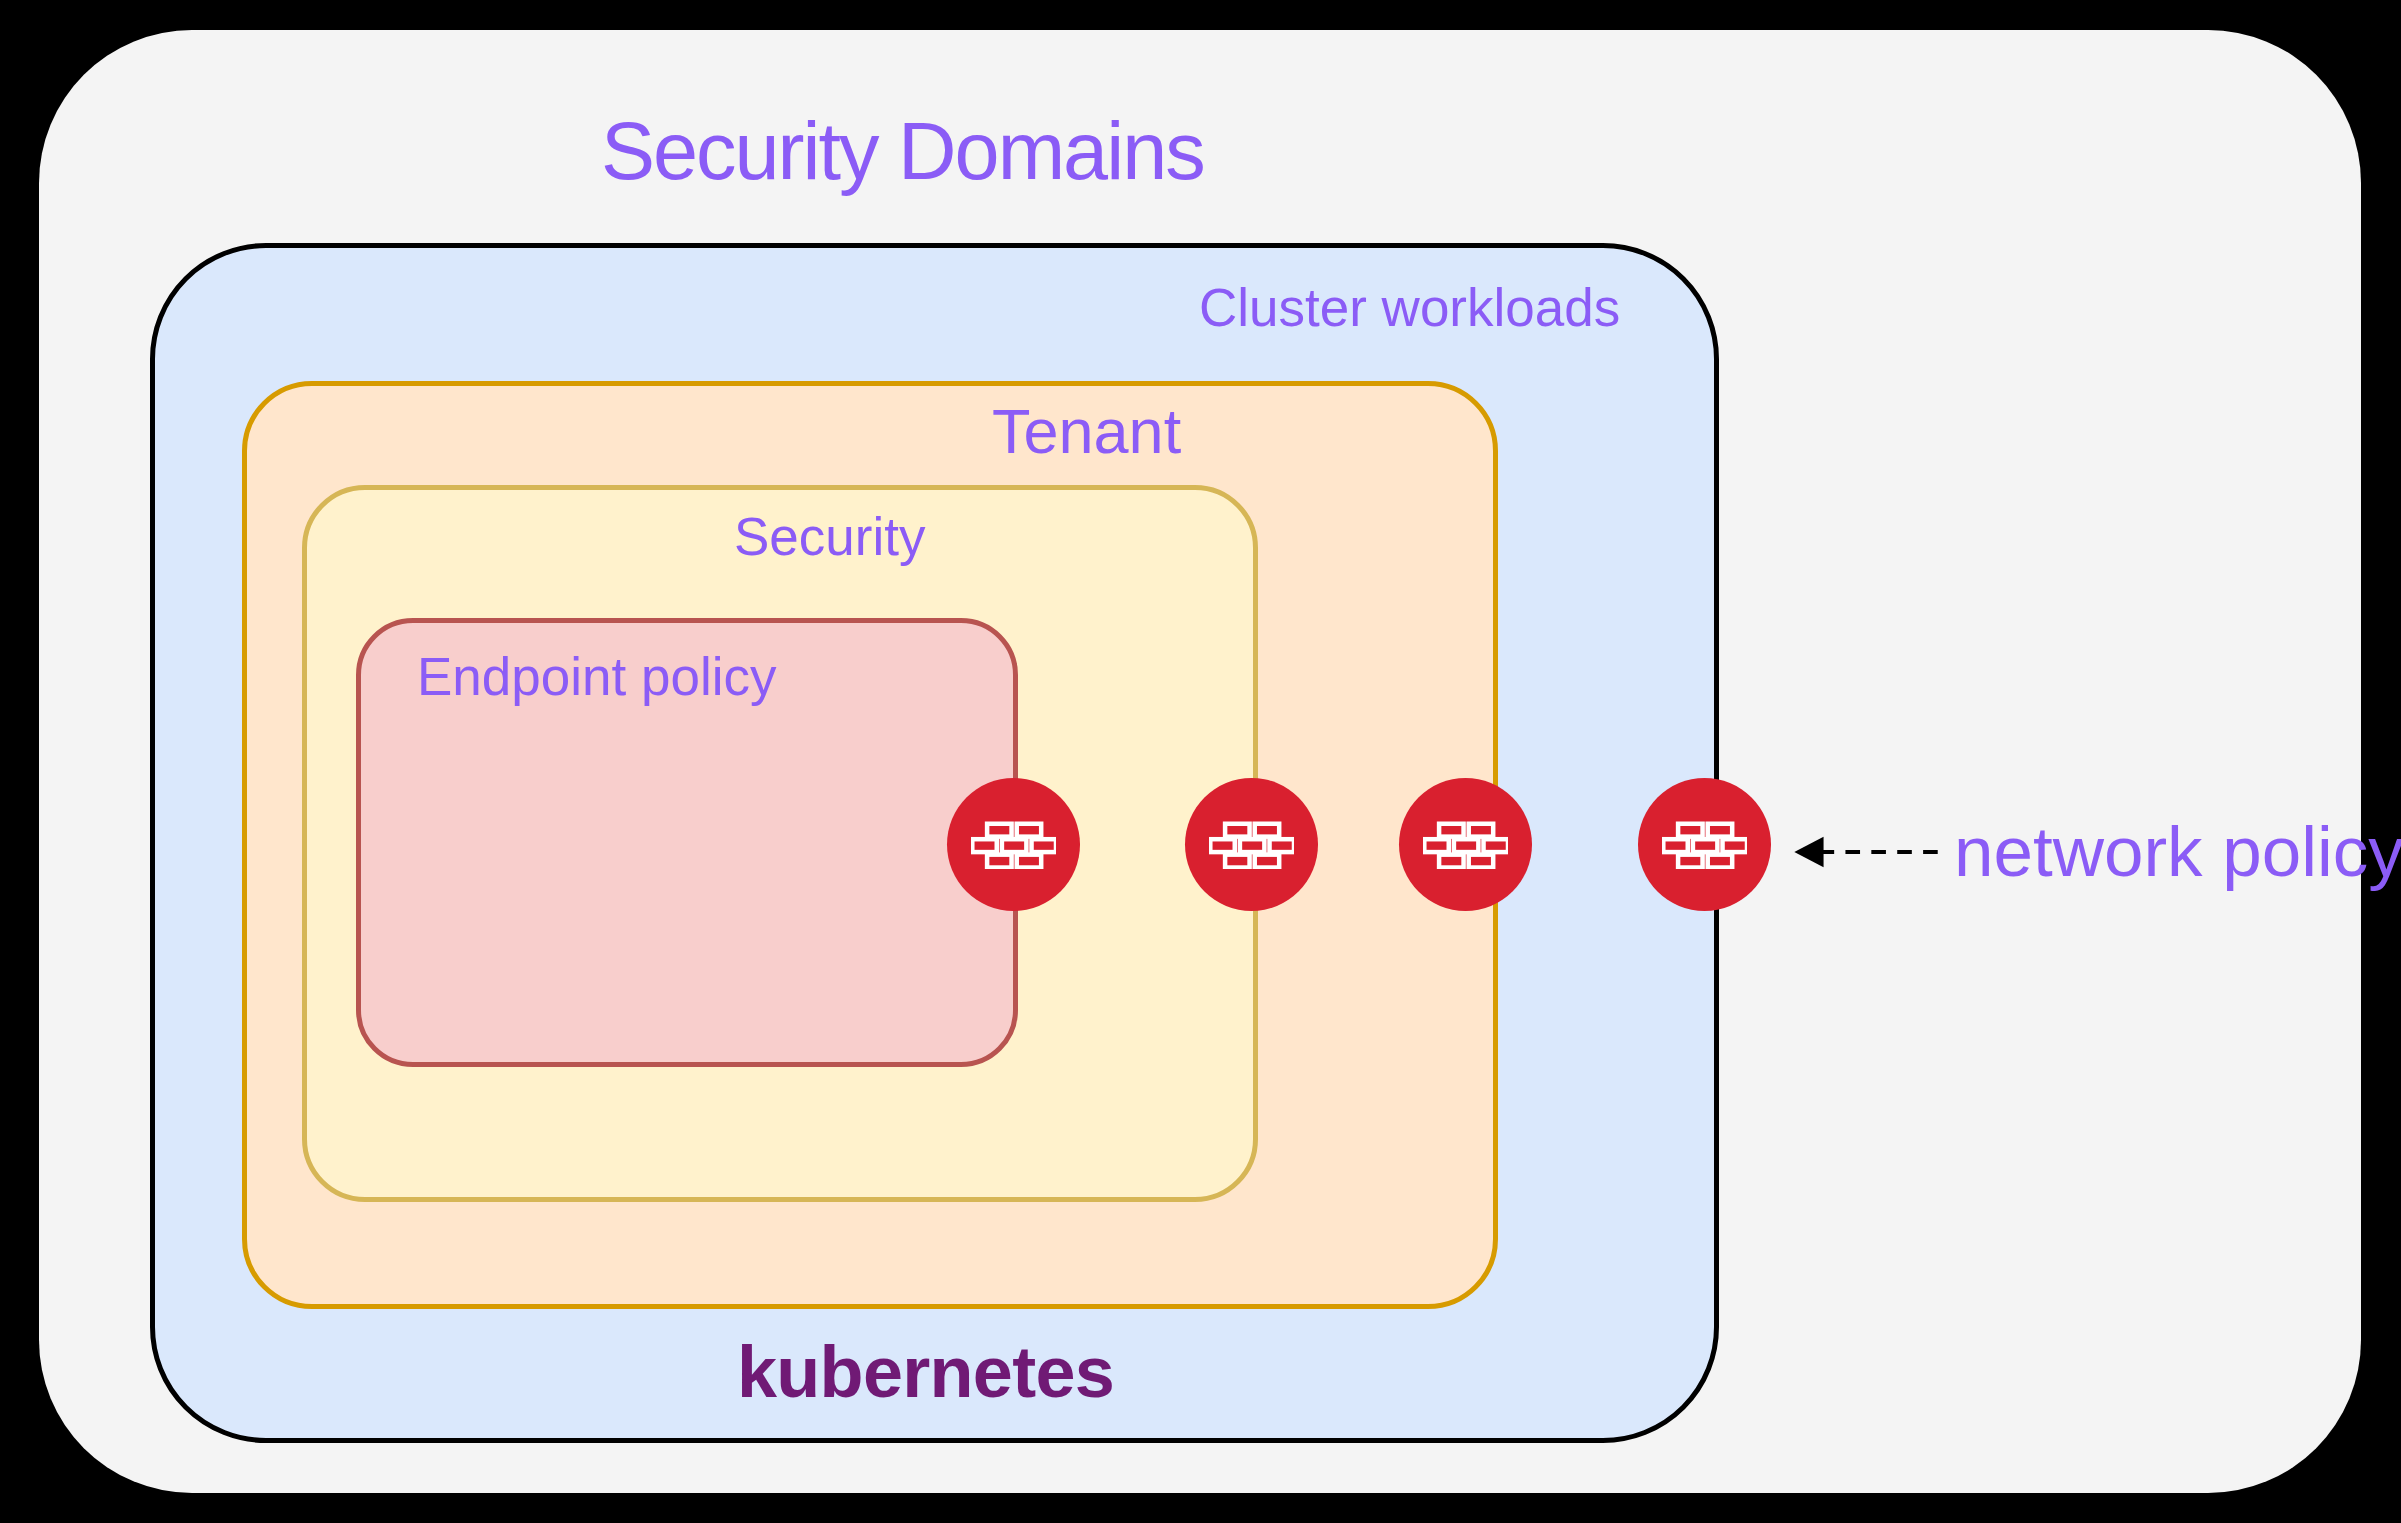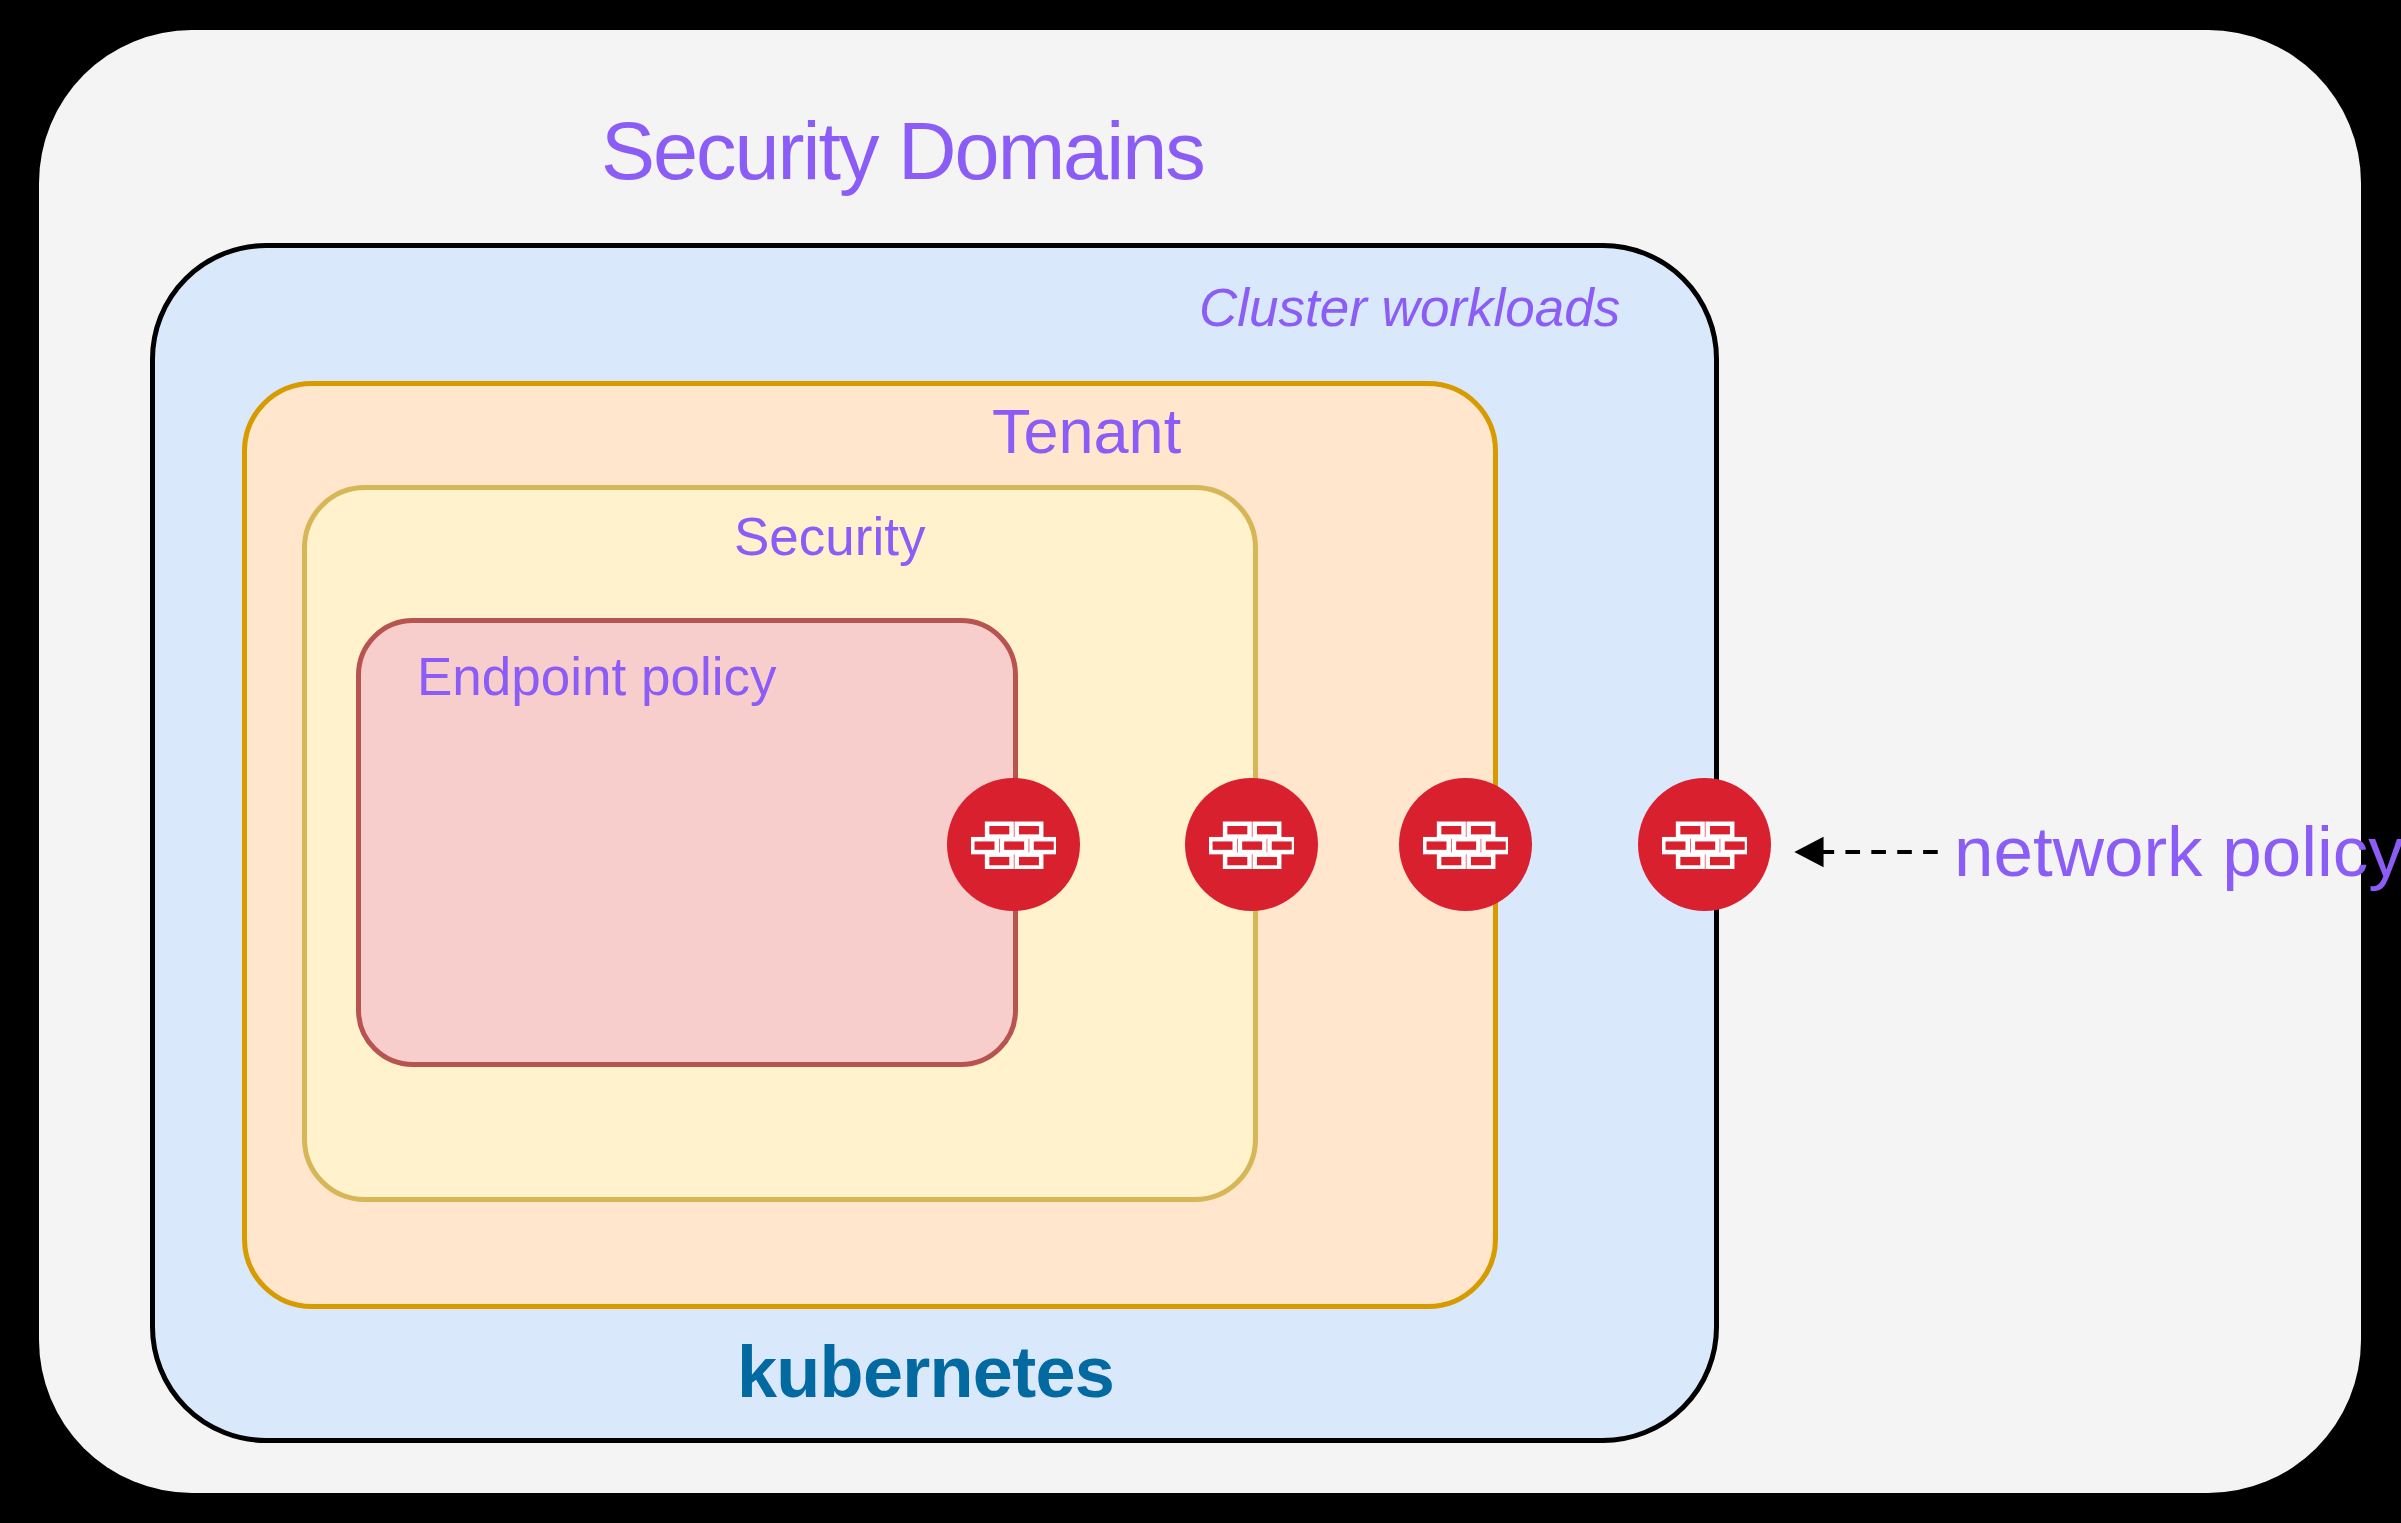--- a/index.html
+++ b/index.html
@@ -31,21 +31,21 @@
     left:263px;top:455px;width:956px;height:717px;
     border-width:5.3px;border-radius:63px;
   }
   #endpoint-box{
     left:317px;top:588px;width:662px;height:449px;
     border-width:5.3px;border-radius:57px;
   }
   
   .lbl{color:#8b5cf6;line-height:1;white-space:nowrap;}
   #title-label{left:562px;top:81px;font-size:81px;letter-spacing:-2px;}
-  #cluster-label{left:1160px;top:251px;font-size:53px;font-style:italic;}
+  #cluster-label{left:1160px;top:251px;font-size:53px;}
   #tenant-label{left:953px;top:370px;font-size:63px;}
   #namespace-label{left:695px;top:480px;font-size:53px;}
   #endpoint-label{left:378px;top:620px;font-size:53px;}
   #network-policy-label{left:1915px;top:786px;font-size:71px;}
   #kubernetes-label{left:698px;top:1306px;font-size:72px;font-weight:bold;letter-spacing:-0.7px;}
   
   .fw-circle{
     width:133px;height:133px;border-radius:50%;
     display:flex;align-items:center;justify-content:center;
   }
@@ -71,21 +71,21 @@
 
     <div id="tenant-box" class="abs domain-box" style="background: rgb(255, 230, 204); border-color: rgb(215, 155, 0);"></div>
     <div id="tenant-label" class="abs lbl">Tenant</div>
 
     <div id="namespace-box" class="abs domain-box" style="background: rgb(255, 242, 204); border-color: rgb(214, 182, 86);"></div>
     <div id="namespace-label" class="abs lbl">Security</div>
 
     <div id="endpoint-box" class="abs domain-box" style="background: rgb(248, 206, 204); border-color: rgb(184, 84, 80);"></div>
     <div id="endpoint-label" class="abs lbl">Endpoint policy</div>
 
-    <div id="kubernetes-label" class="abs lbl" style="color: #0369a1;">kubernetes</div>
+    <div id="kubernetes-label" class="abs lbl" style="color: #701a75;">kubernetes</div>
 
     <div id="fw-1" class="abs fw-circle" style="background: rgb(217, 32, 47);">
       <svg viewBox="0 0 132 74">
         <g fill="none" stroke="#ffffff" stroke-width="7">
           <rect x="25" y="4" width="38" height="20"></rect>
             <rect x="71" y="4" width="38" height="20"></rect>
           <rect x="2" y="28" width="38" height="20"></rect>
             <rect x="48" y="28" width="38" height="20"></rect>
             <rect x="94" y="28" width="38" height="20"></rect>
           <rect x="25" y="52" width="38" height="20"></rect>

